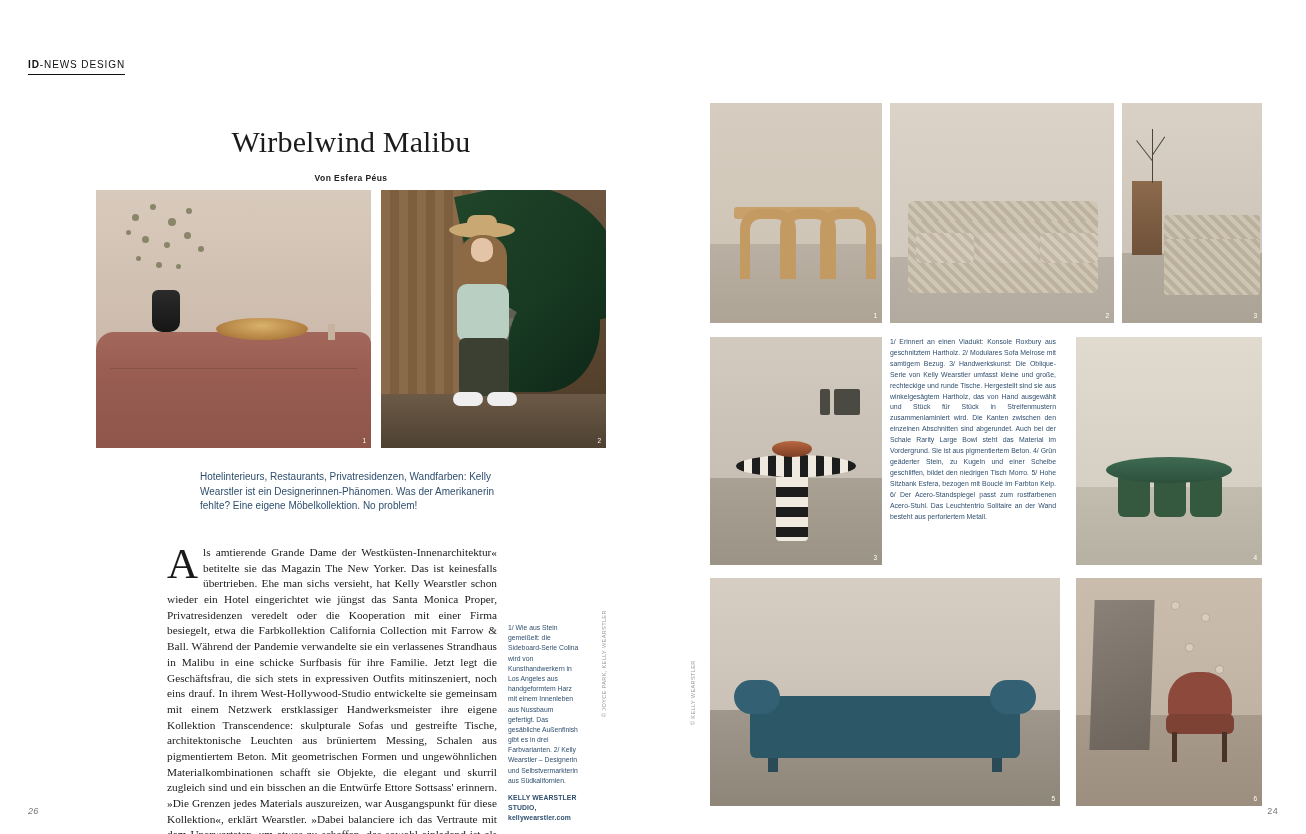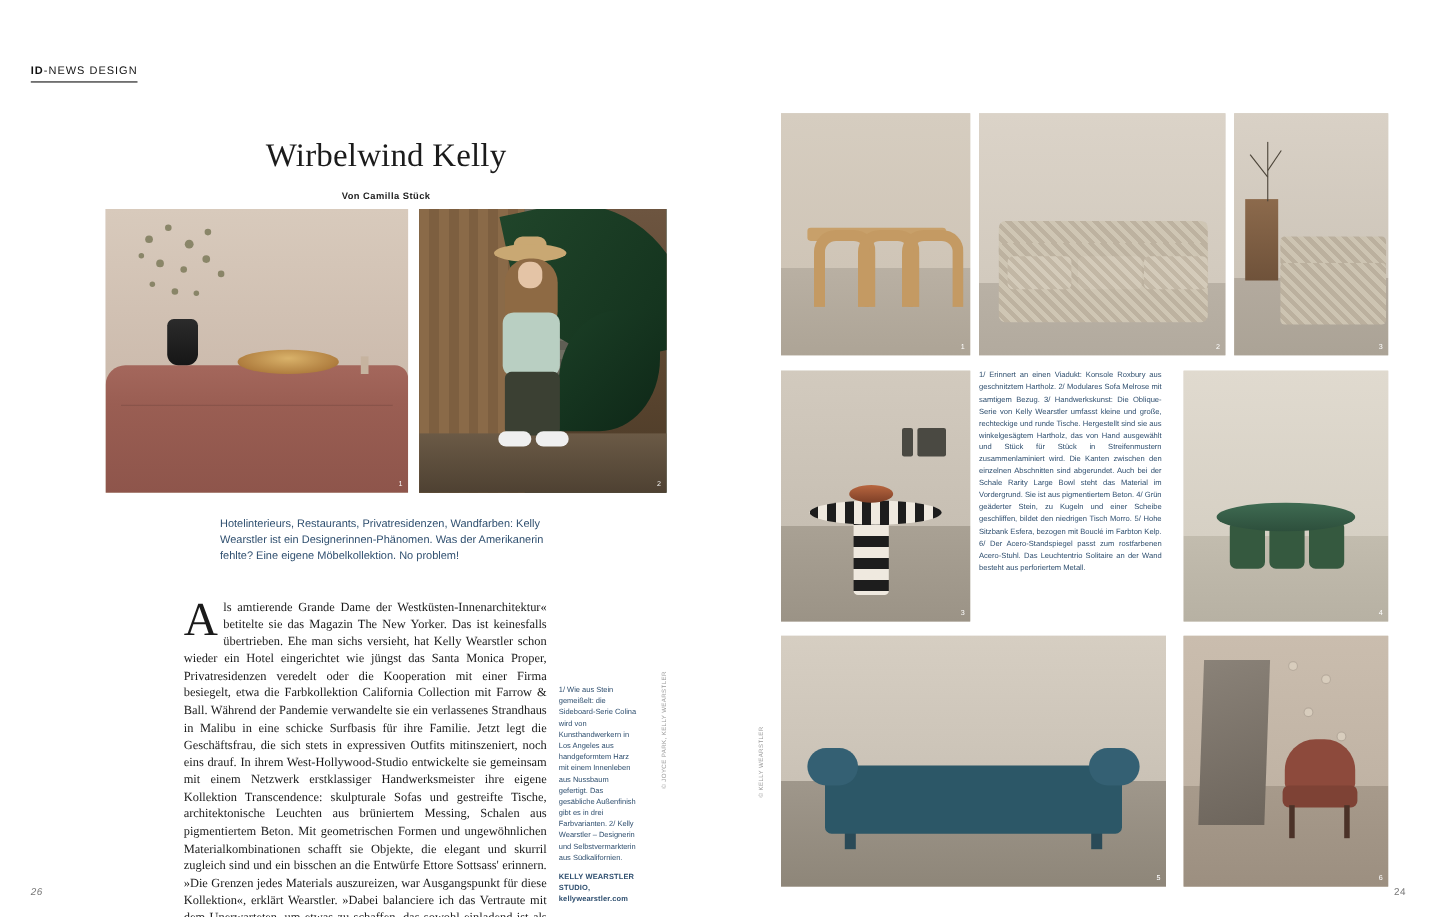--- a/index.html
+++ b/index.html
@@ -217,22 +217,22 @@
 <div class="page">
 
   <div class="kicker">
     <span>ID</span><span class="light">-NEWS DESIGN</span>
   </div>
 
   <div class="folio left">26</div>
   <div class="folio right">24</div>
 
   <div class="left-col">
-    <h1 class="headline">Wirbelwind Kelly</h1>
-    <div class="byline">Von Camilla Stück</div>
+    <h1 class="headline">Wirbelwind Malibu</h1>
+    <div class="byline">Von Esfera Péus</div>
   </div>
 
   <div class="photo-row">
 
     <div class="ph photo-a">
       <div class="pa-wall"></div>
       <div class="pa-table"></div>
       <div class="pa-bouquet">
         <i style="left:8px;top:12px;width:7px;height:7px"></i>
           <i style="left:26px;top:2px;width:6px;height:6px"></i>

